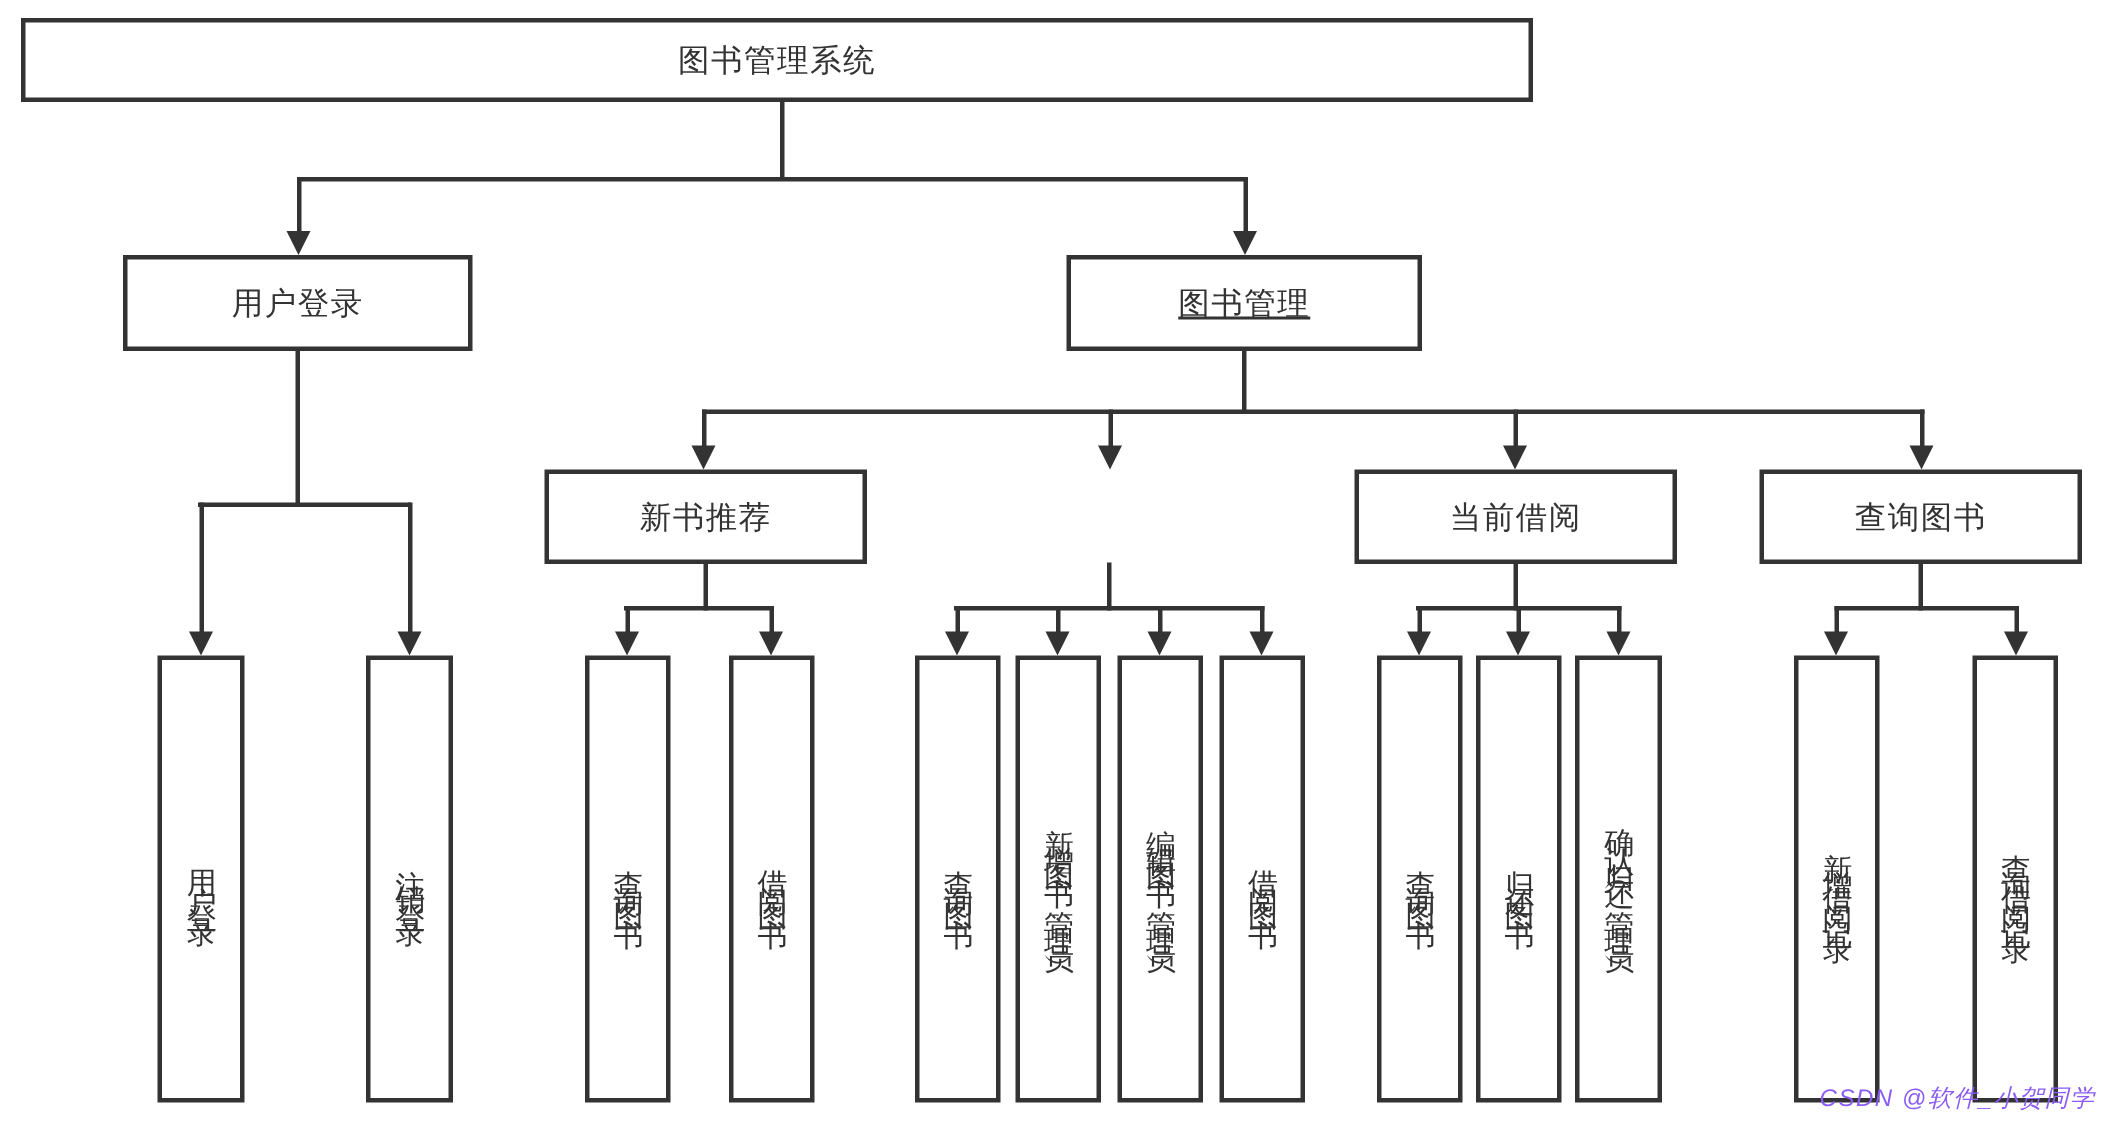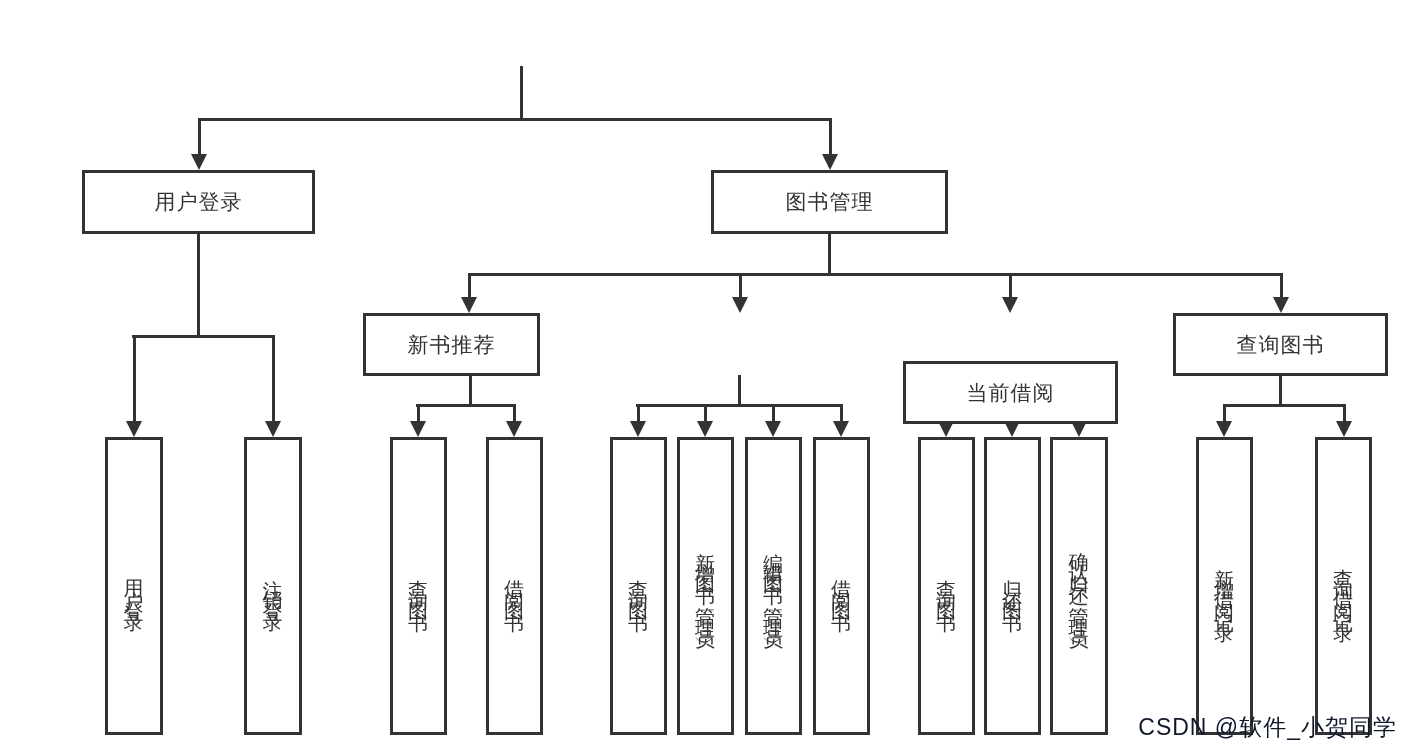--- a/index.html
+++ b/index.html
@@ -45,22 +45,23 @@
     content:"";position:absolute;left:6.5px;top:0;
     height:calc(100% - 14px);width:3px;background:var(--line);
   }
   .arrow::after{
     content:"";position:absolute;left:0;bottom:0;width:0;height:0;
     border-left:8px solid transparent;border-right:8px solid transparent;
     border-top:16px solid var(--line);
   }
   .watermark{
     position:absolute;right:8px;bottom:4px;
-    font-size:23px;color:#0f172a;letter-spacing:1px;
+    font-size:16px;color:#8b5cf6;letter-spacing:1px;
     white-space:nowrap;
+    font-style:italic;
   }
 </style>
 </head>
 <body>
 
 <div class="canvas">
 
   <div class="vline" style="left:520px;top:66px;height:52px;"></div>
   <div class="hline" style="left:198px;top:118px;width:634px;"></div>
   <div class="arrow" style="left:191px;top:118px;height:52px;"></div>
@@ -94,32 +95,35 @@
   <div class="hline" style="left:944px;top:404px;width:137px;"></div>
   <div class="arrow" style="left:938px;top:404px;height:33px;"></div>
   <div class="arrow" style="left:1004px;top:404px;height:33px;"></div>
   <div class="arrow" style="left:1071px;top:404px;height:33px;"></div>
 
   <div class="vline" style="left:1279px;top:375px;height:32px;"></div>
   <div class="hline" style="left:1223px;top:404px;width:123px;"></div>
   <div class="arrow" style="left:1216px;top:404px;height:33px;"></div>
   <div class="arrow" style="left:1336px;top:404px;height:33px;"></div>
 
+  <div class="box" style="left:14px;top:12px;width:1008px;height:56px;">
+    <span>图书管理系统</span>
+  </div>
 
   <div class="box" style="left:82px;top:170px;width:233px;height:64px;">
     <span>用户登录</span>
   </div>
-  <div class="box" style="left:711px;top:170px;width:237px;height:64px;">
+  <div class="box" style="left:711px;top:170px;width:237px;height:64px;text-decoration:underline;">
     <span>图书管理</span>
   </div>
 
-  <div class="box" style="left:363px;top:313px;width:177px;height:63px;">
+  <div class="box" style="left:363px;top:313px;width:215px;height:63px;">
     <span>新书推荐</span>
   </div>
-  <div class="box" style="left:903px;top:313px;width:215px;height:63px;margin-top:48px;">
+  <div class="box" style="left:903px;top:313px;width:215px;height:63px;">
     <span>当前借阅</span>
   </div>
   <div class="box" style="left:1173px;top:313px;width:215px;height:63px;">
     <span>查询图书</span>
   </div>
 
   <div class="vbox" style="left:105px;top:437px;width:58px;height:298px;">
     <span>用户登录</span>
   </div>
   <div class="vbox" style="left:244px;top:437px;width:58px;height:298px;">

